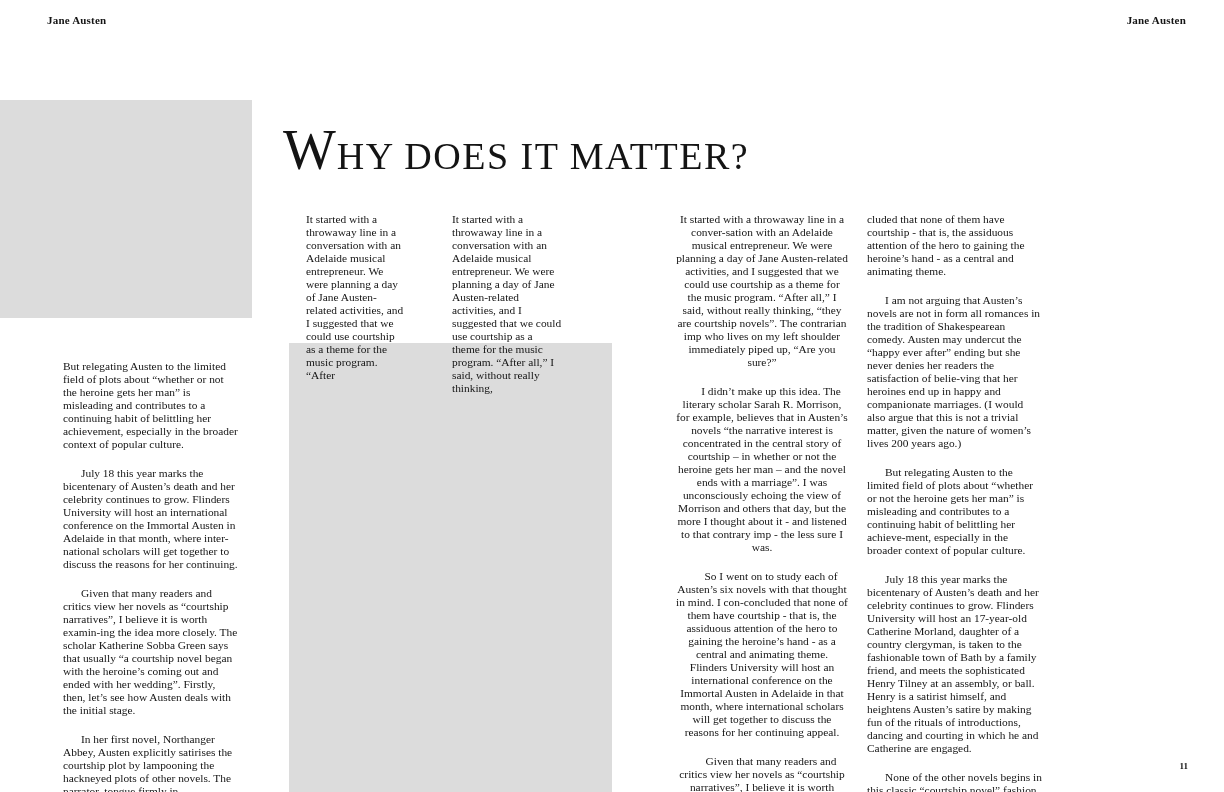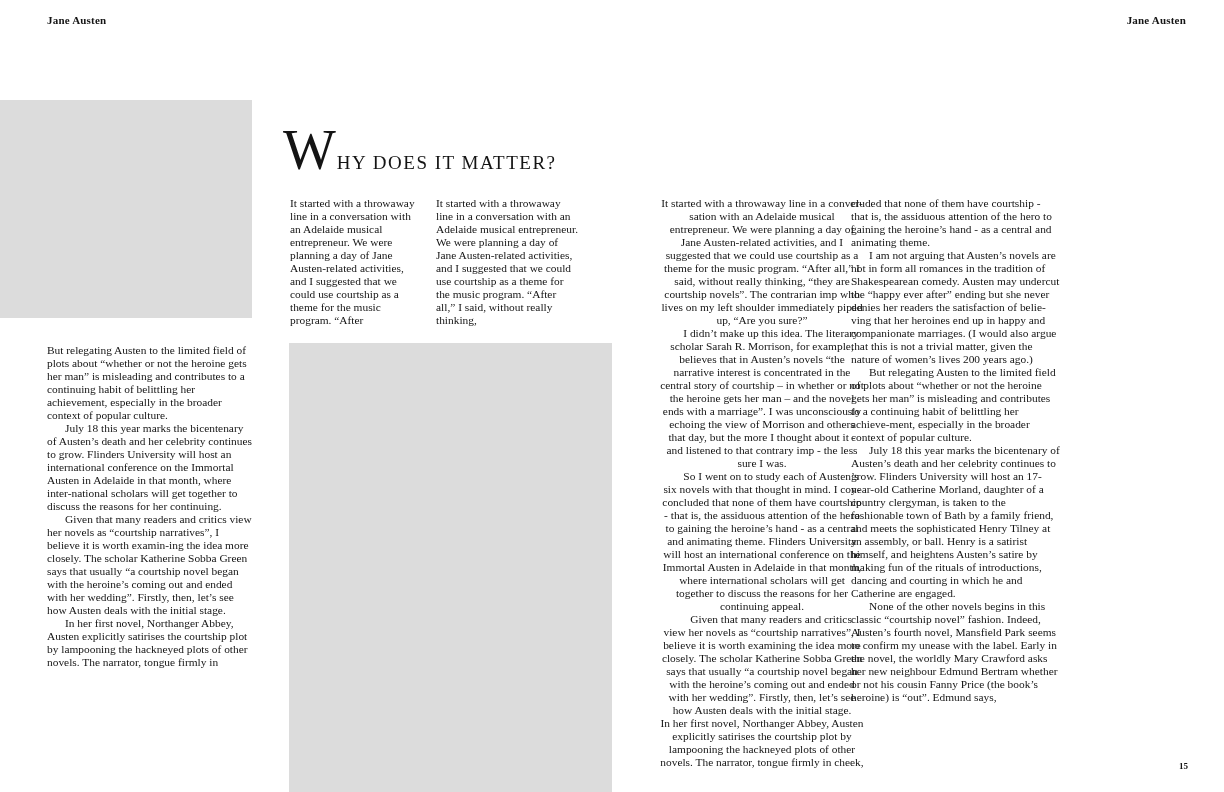--- a/index.html
+++ b/index.html
@@ -36,32 +36,32 @@
     align-items: baseline;
     font-weight: normal;
     white-space: nowrap;
   }
   .headline .title-initial {
     font-size: 56px;
     line-height: 1;
     letter-spacing: 1px;
   }
   .headline .title-rest {
-    font-size: 19px;
+    font-size: 38px;
     line-height: 1;
     text-transform: uppercase;
     letter-spacing: 1.5px;
   }
   .col {
     position: absolute;
     font-size: 11.4px;
     line-height: 13px;
     text-align: left;
   }
-  .col p { margin: 0; }
+  .col p { margin: 16px; }
   .col p.indent { text-indent: 18px; }
   .col-1 { left: 47px;  top: 344px; width: 207px; }
   .col-2 { left: 290px; top: 197px; width: 131px; }
   .col-3 { left: 436px; top: 197px; width: 142px; }
   .col-4 { left: 660px; top: 197px; width: 204px; text-align: center; }
   .col-5 { left: 851px; top: 197px; width: 209px; }
   .pull-quote {
     margin-top: 6px;
     font-weight: bold;
     font-style: italic;
@@ -117,15 +117,15 @@
   </div>
 
   <div class="col col-5">
     <p>cluded that none of them have courtship - that is, the assiduous attention of the hero to gaining the heroine’s hand - as a central and animating theme.</p>
     <p class="indent">I am not arguing that Austen’s novels are not in form all romances in the tradition of Shakespearean comedy. Austen may undercut the “happy ever after” ending but she never denies her readers the satisfaction of belie-ving that her heroines end up in happy and companionate marriages. (I would also argue that this is not a trivial matter, given the nature of women’s lives 200 years ago.)</p>
     <p class="indent">But relegating Austen to the limited field of plots about “whether or not the heroine gets her man” is misleading and contributes to a continuing habit of belittling her achieve-ment, especially in the broader context of popular culture.</p>
     <p class="indent">July 18 this year marks the bicentenary of Austen’s death and her celebrity continues to grow. Flinders University will host an 17-year-old Catherine Morland, daughter of a country clergyman, is taken to the fashionable town of Bath by a family friend, and meets the sophisticated Henry Tilney at an assembly, or ball. Henry is a satirist himself, and heightens Austen’s satire by making fun of the rituals of introductions, dancing and courting in which he and Catherine are engaged.</p>
     <p class="indent">None of the other novels begins in this classic “courtship novel” fashion. Indeed, Austen’s fourth novel, Mansfield Park seems to confirm my unease with the label. Early in the novel, the worldly Mary Crawford asks her new neighbour Edmund Bertram whether or not his cousin Fanny Price (the book’s heroine) is “out”. Edmund says,</p>
   </div>
 
-  <div class="folio">15</div>
+  <div class="folio">11</div>
 
 </div>
 
 </body></html>

